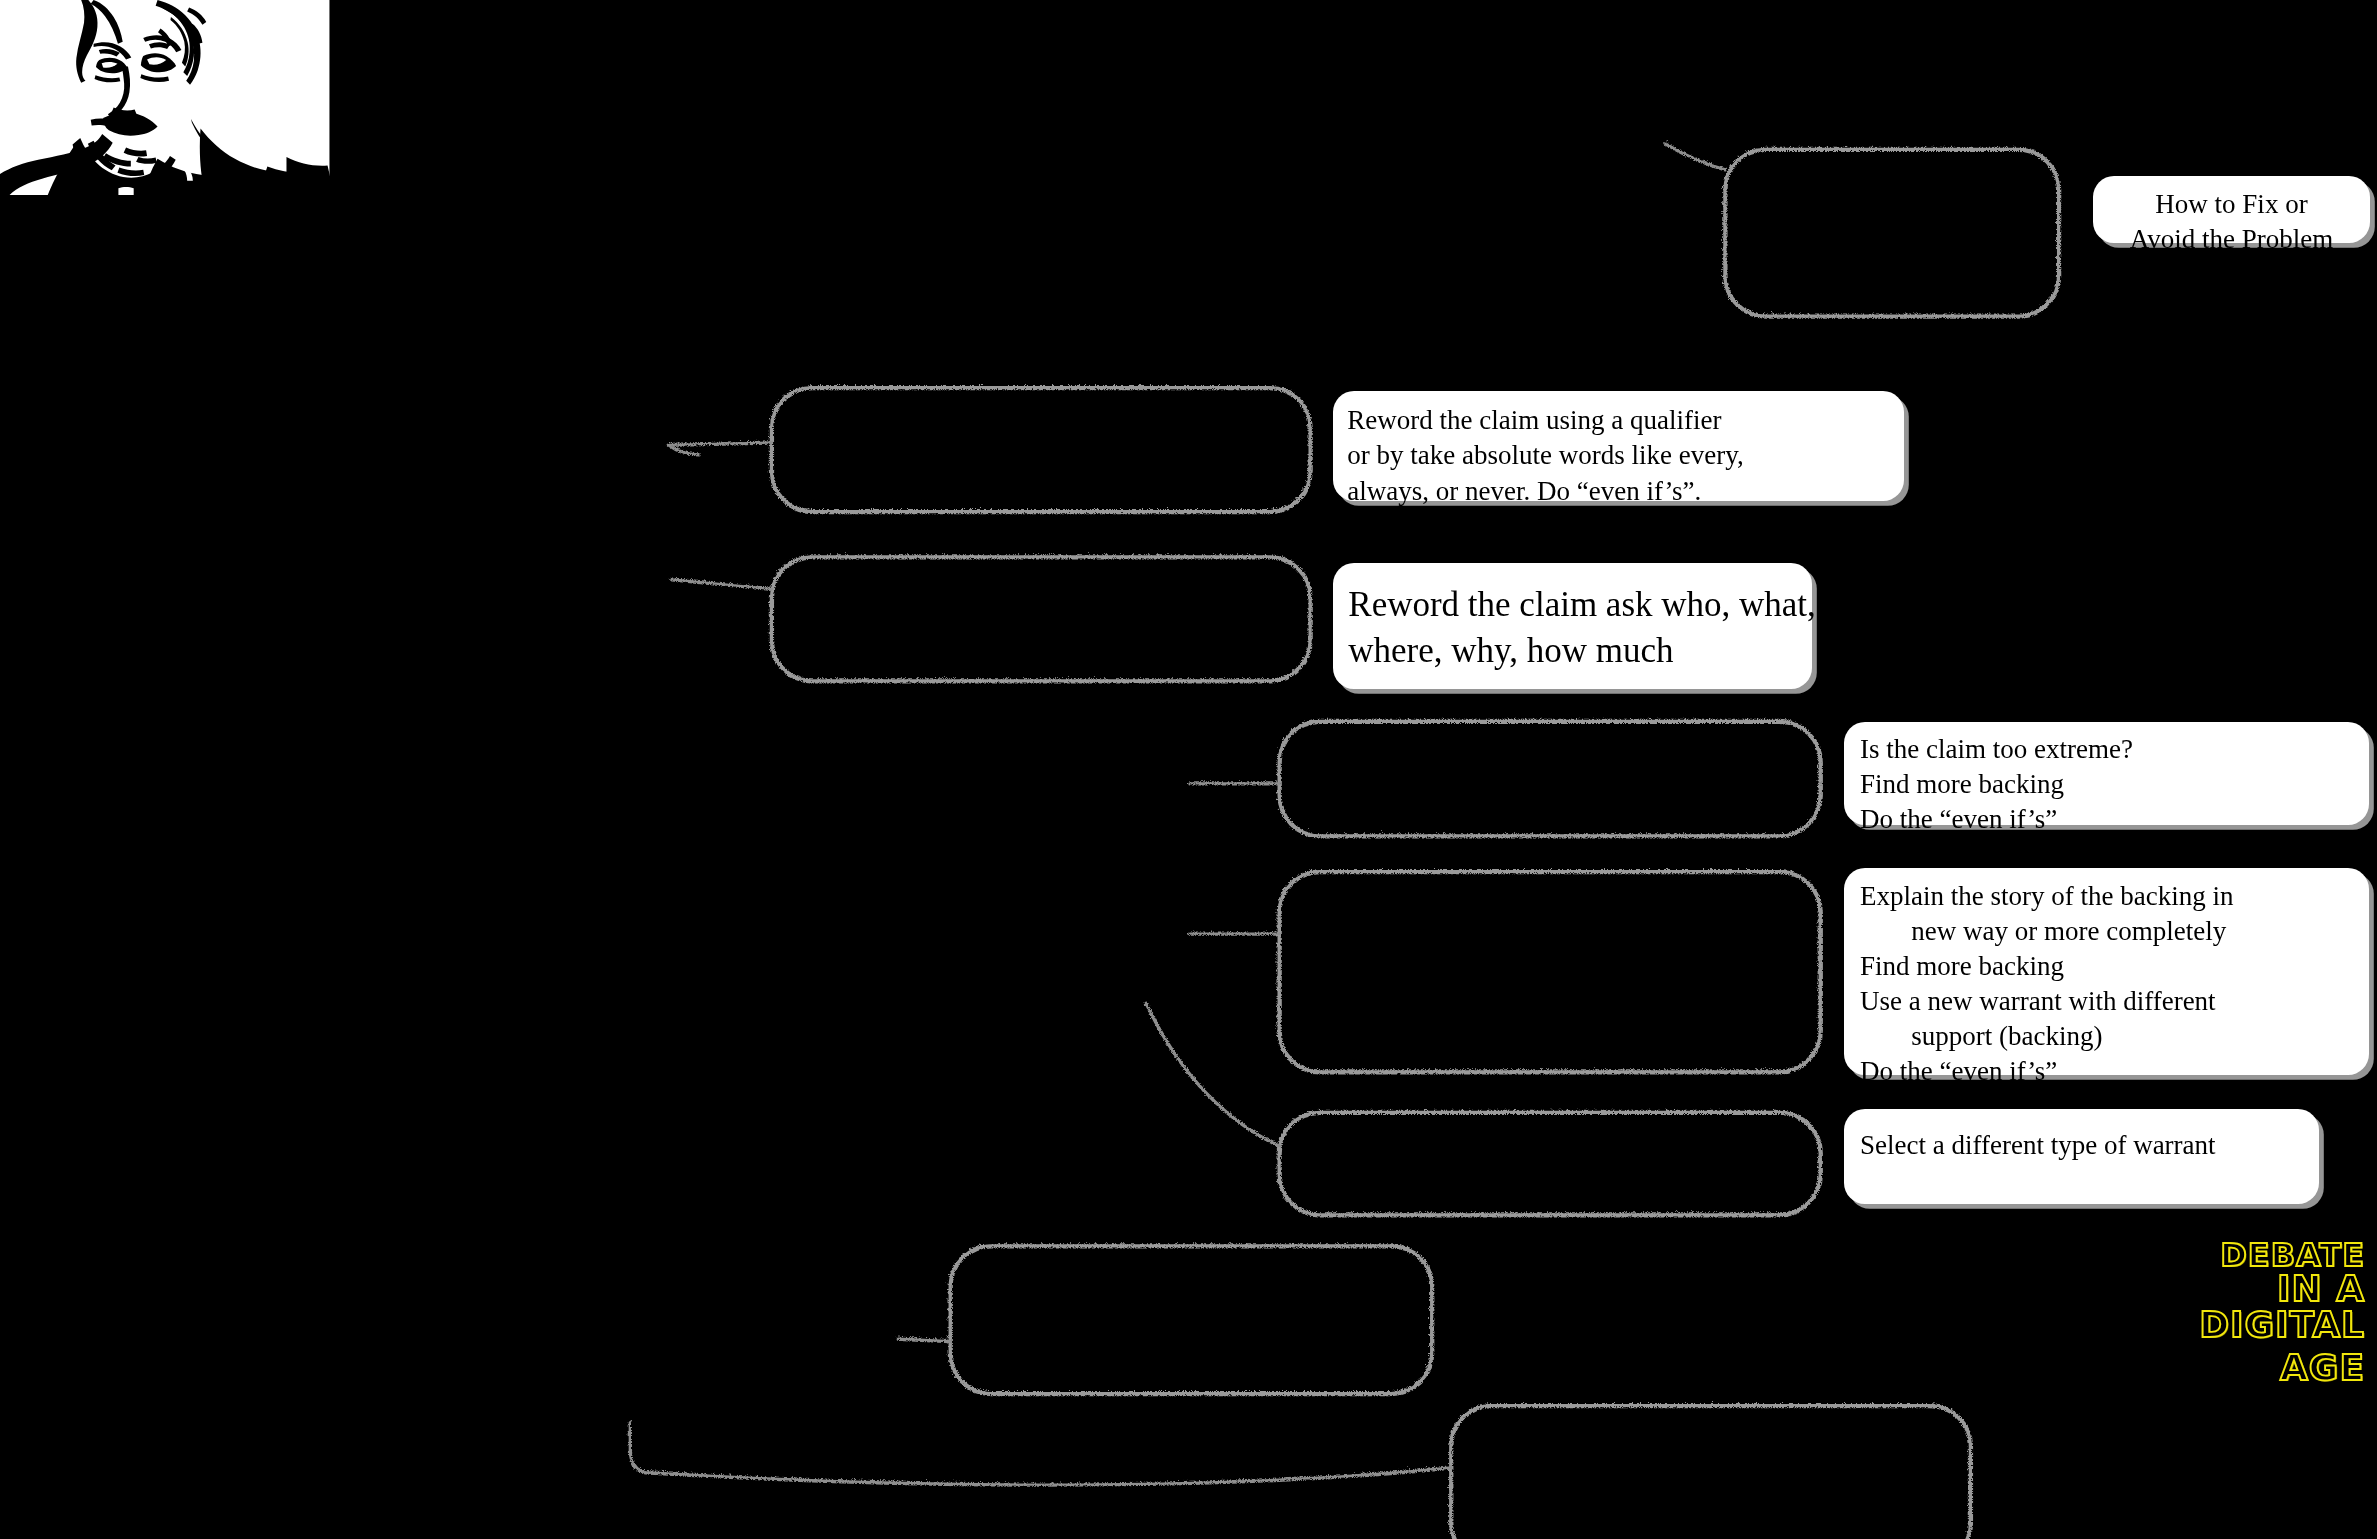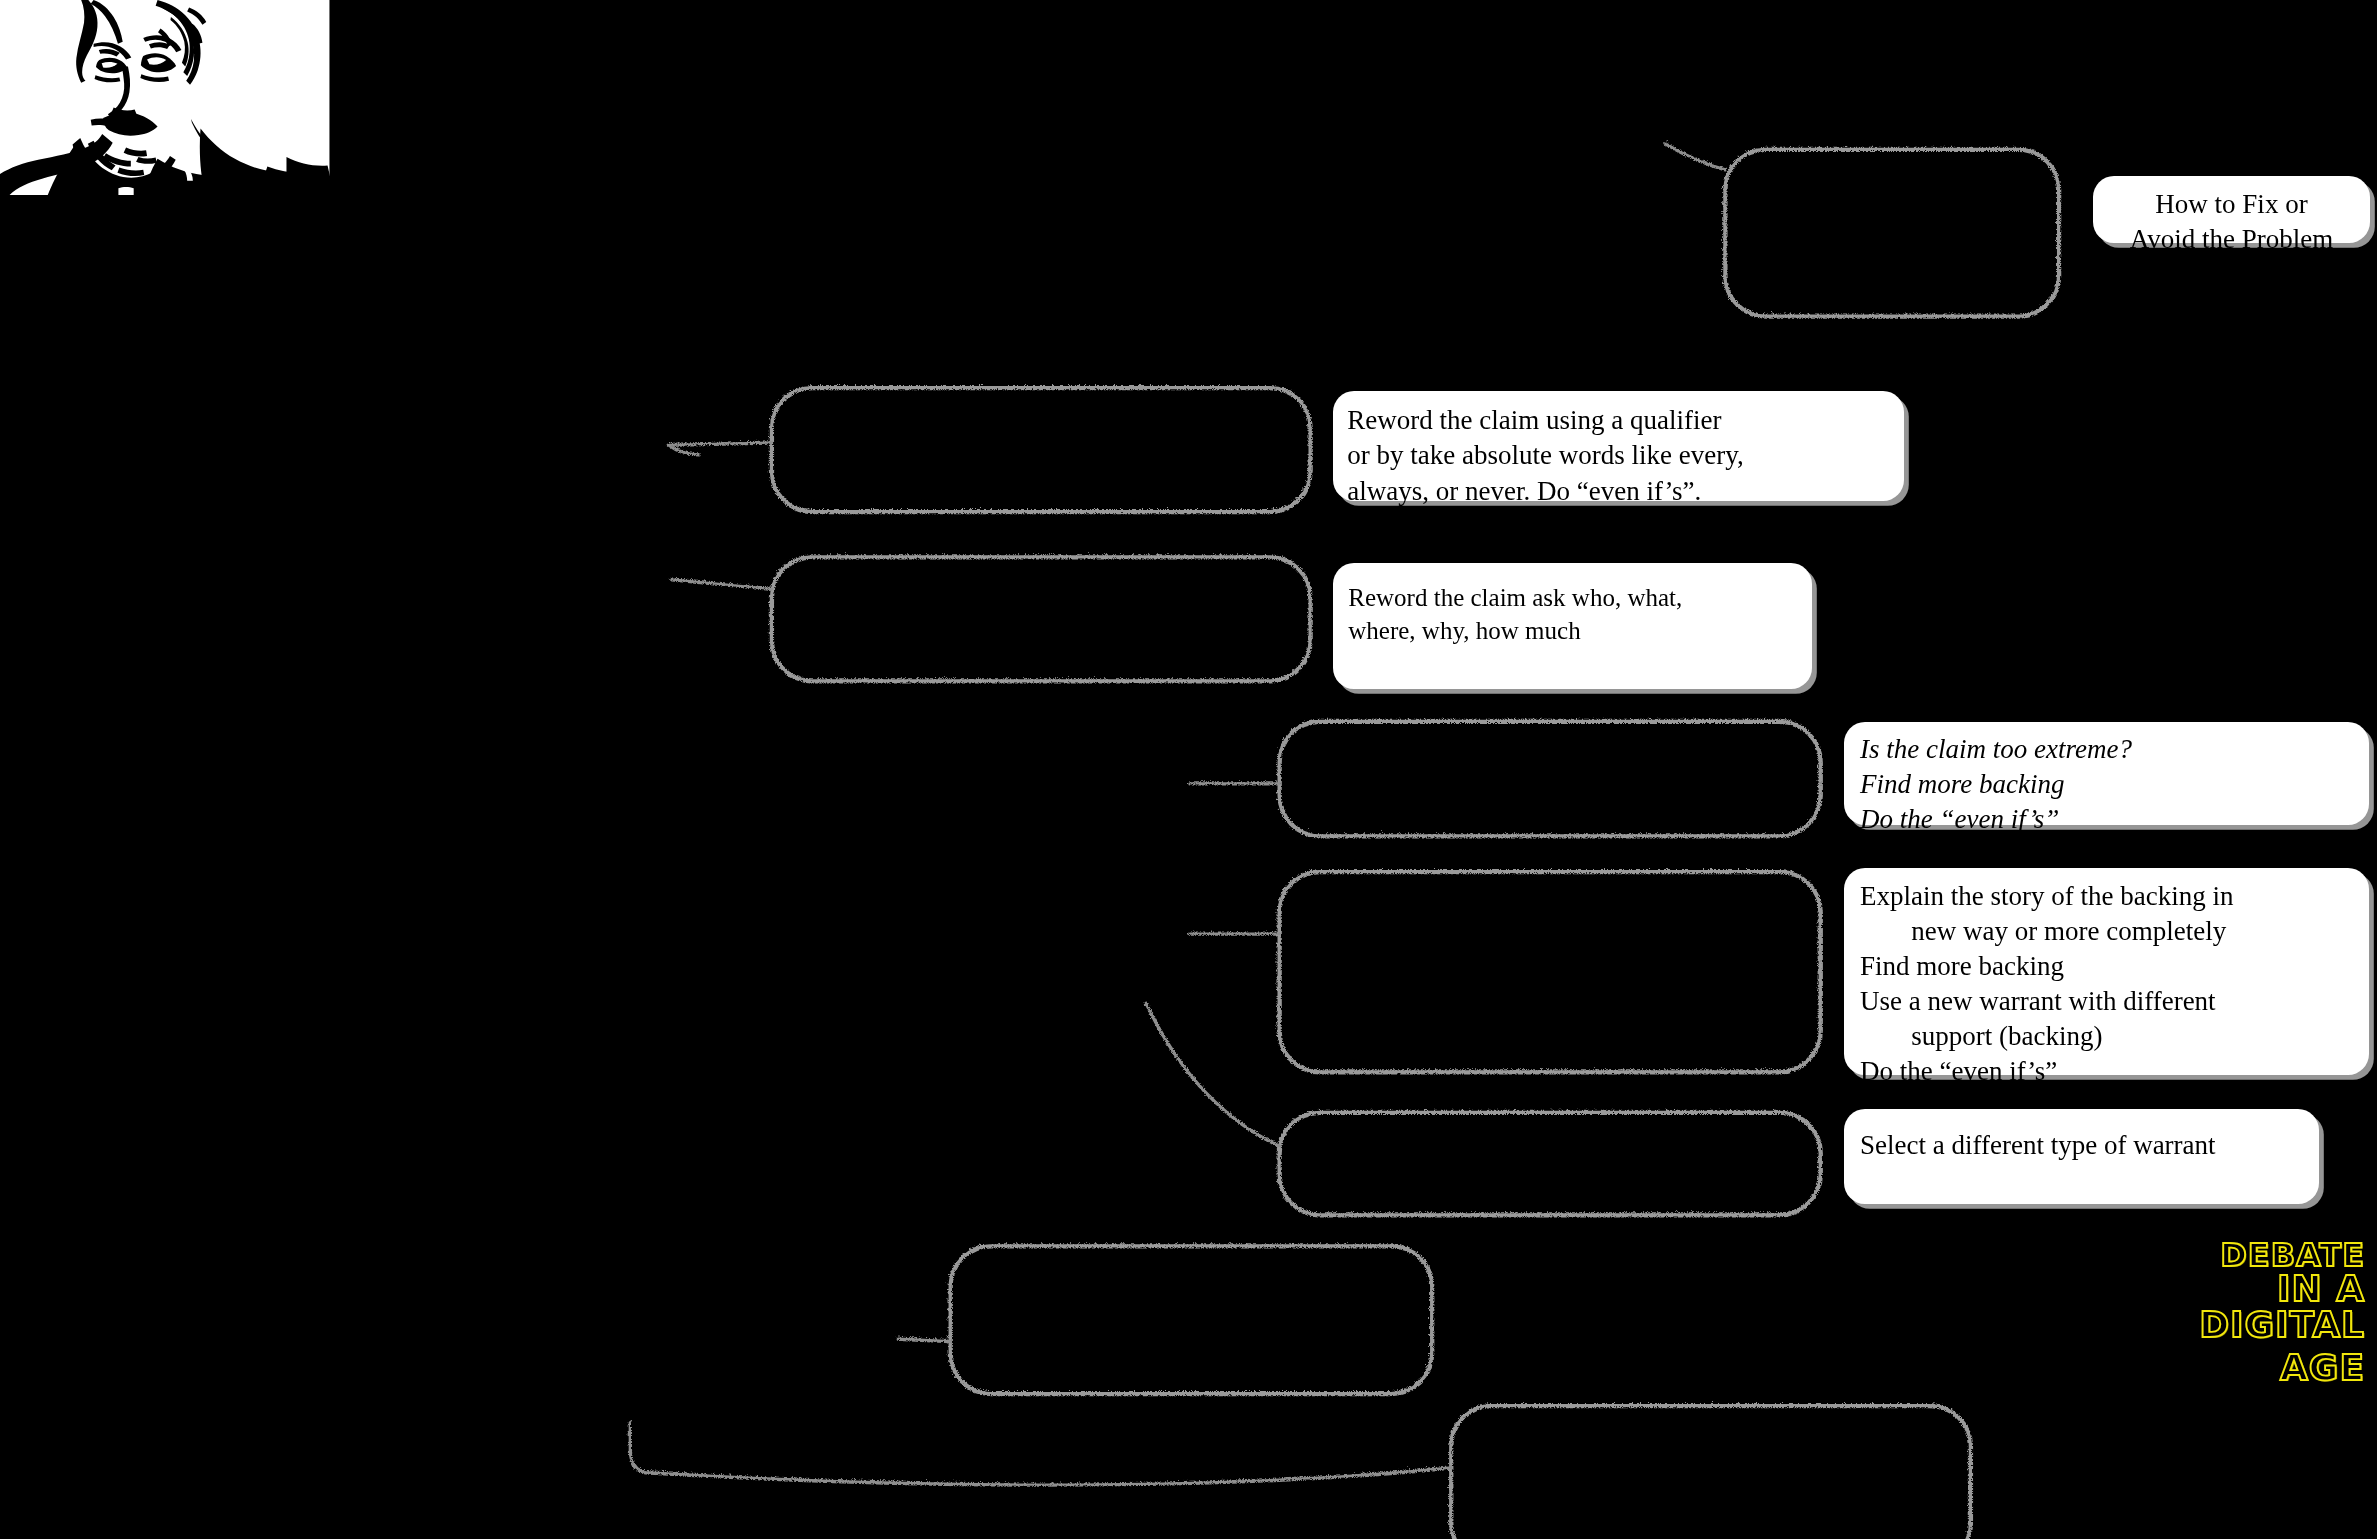--- a/index.html
+++ b/index.html
@@ -199,26 +199,26 @@
     <span class="ln">How to Fix or</span><br>
     <span class="ln">Avoid the Problem</span>
   </div>
 
   <div class="callout" style="left:1333px;top:391px;width:571px;height:110px;padding:12.4px 14.3px;font-size:27px;">
     <span class="ln">Reword the claim using a qualifier</span><br>
     <span class="ln">or by take absolute words like every,</span><br>
     <span class="ln">always, or never. Do “even if’s”.</span>
   </div>
 
-  <div class="callout" style="left:1333px;top:563px;width:479px;height:126px;padding:19px 15.3px;font-size:25px;">
+  <div class="callout" style="left:1333px;top:563px;width:479px;height:126px;padding:19px 15.3px;font-size:35px;">
     <span class="ln">Reword the claim ask who, what,</span><br>
     <span class="ln">where, why, how much</span>
   </div>
 
-  <div class="callout" style="left:1844px;top:722px;width:525px;height:103px;padding:9.5px 16px;font-size:27px;font-style:italic;">
+  <div class="callout" style="left:1844px;top:722px;width:525px;height:103px;padding:9.5px 16px;font-size:27px;">
     <span class="ln">Is the claim too extreme?</span><br>
     <span class="ln">Find more backing</span><br>
     <span class="ln">Do the “even if’s”</span>
   </div>
 
   <div class="callout" style="left:1844px;top:868px;width:525px;height:207px;padding:10.5px 16px;font-size:27px;">
     <span class="ln">Explain the story of the backing in</span><br>
     <span class="ln ind">new way or more completely</span><br>
     <span class="ln">Find more backing</span><br>
     <span class="ln">Use a new warrant with different</span><br>

